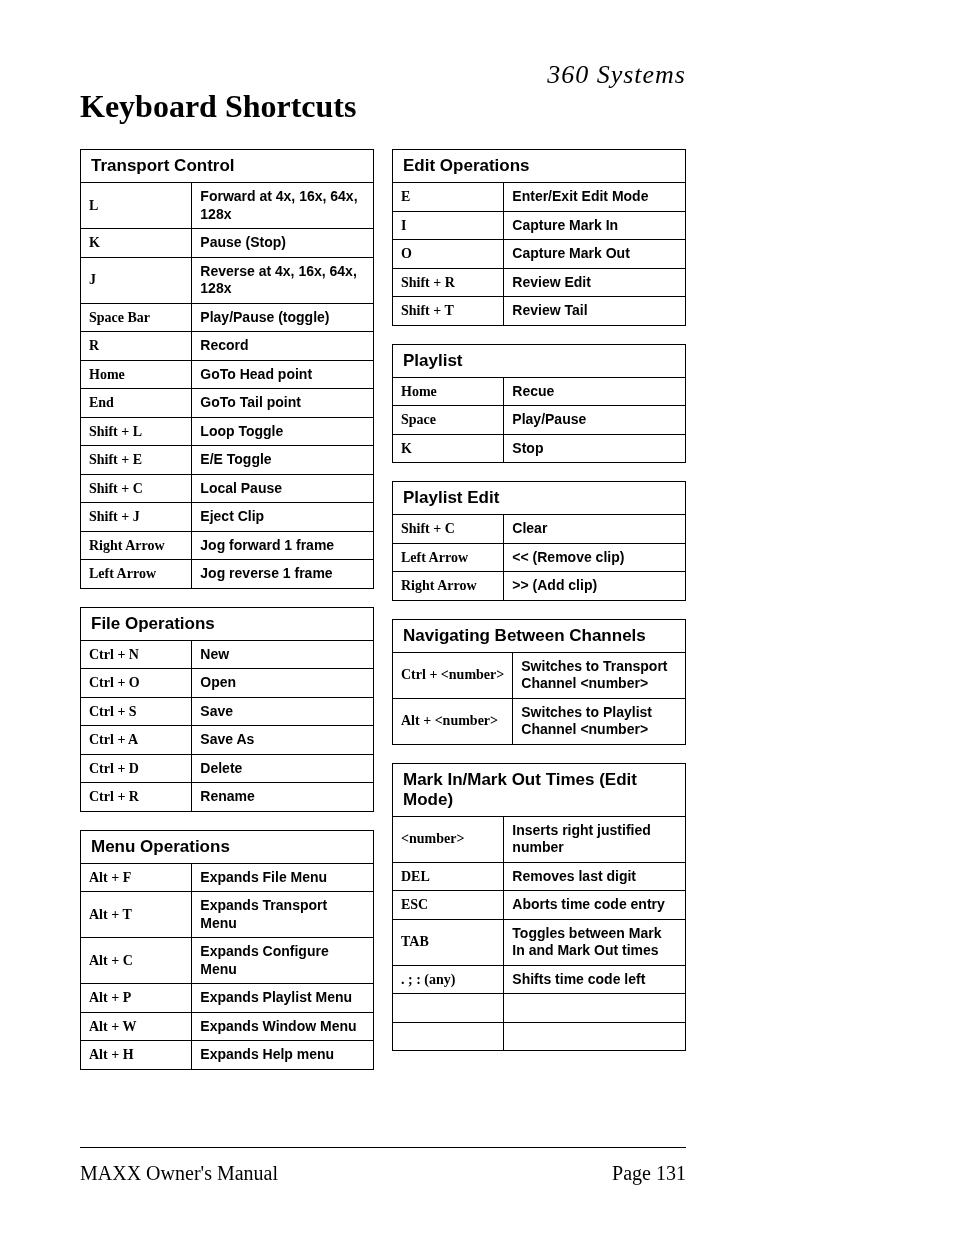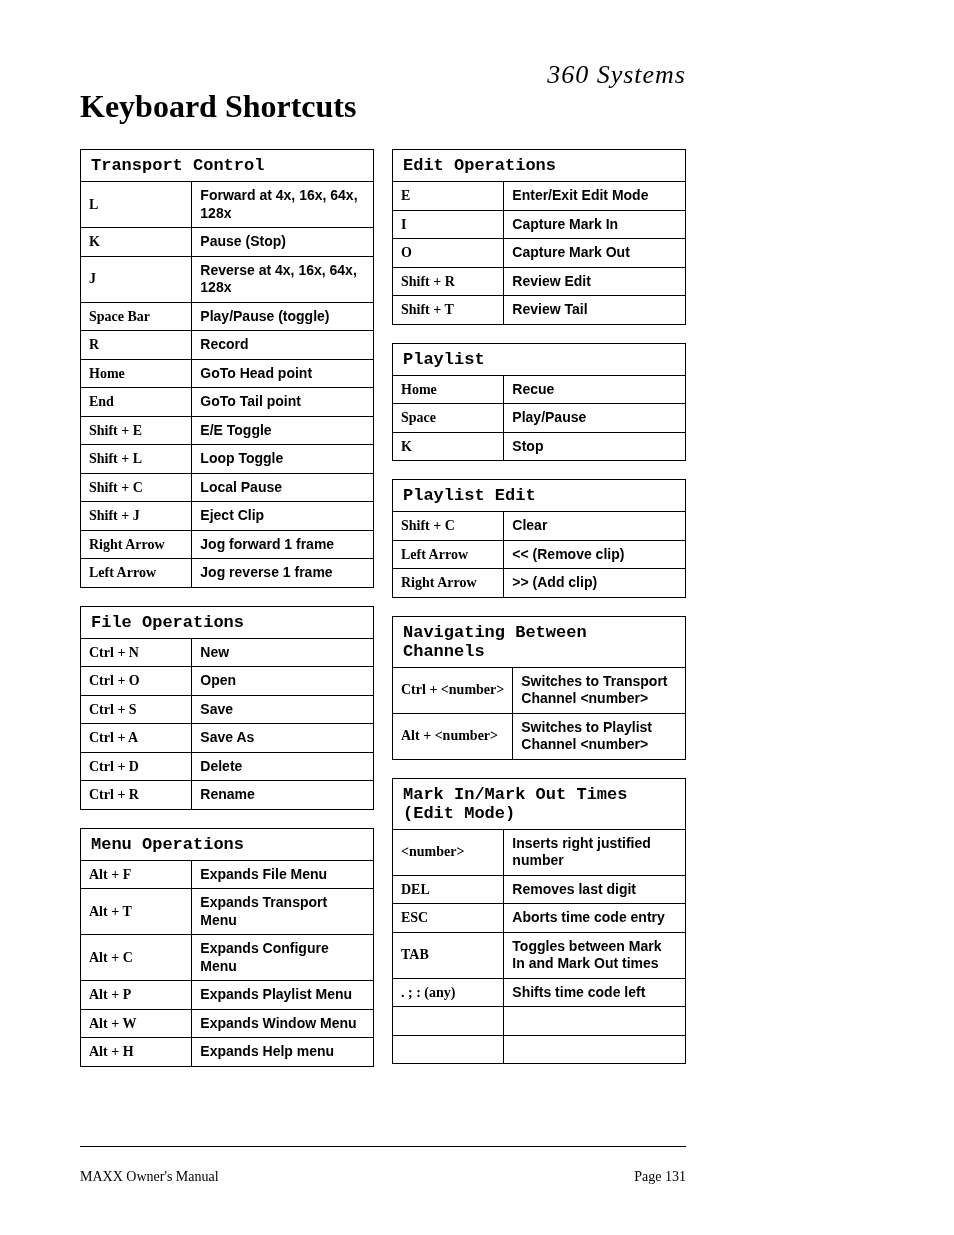--- a/index.html
+++ b/index.html
@@ -42,21 +42,21 @@
     flex-direction: column;
     gap: 18px;
   }
   table.kbd {
     border-collapse: collapse;
     width: 100%;
     border: 1.6px solid #000;
   }
   table.kbd th.section {
     text-align: left;
-    font-family: Liberation Mono, monospace;
+    font-family: Liberation Sans, sans-serif;
     font-weight: bold;
     font-size: 17px;
     padding: 6px 10px;
     border: 1px solid #000;
     border-bottom: 1.6px solid #000;
     margin-left: 48px;
   }
   table.kbd td {
     border: 1px solid #000;
     padding: 5px 8px;
@@ -73,23 +73,23 @@
   table.kbd td.desc {
     font-family: Arial, Helvetica, sans-serif;
     font-weight: bold;
   }
   .footer {
     position: absolute;
     bottom: 50px;
     left: 80px;
     right: 80px;
     border-top: 1px solid #000;
-    padding-top: 22px;
+    padding-top: 14px;
     font-family: Georgia, "Times New Roman", serif;
-    font-size: 14px;
+    font-size: 20px;
     display: flex;
     justify-content: space-between;
     align-items: flex-end;
   }
 </style>
 </head>
 <body>
 
 <div class="page">
 
@@ -128,26 +128,26 @@
             </tr>
             <tr>
               <td class="key">Home</td>
               <td class="desc">GoTo Head point</td>
             </tr>
             <tr>
               <td class="key">End</td>
               <td class="desc">GoTo Tail point</td>
             </tr>
             <tr>
+              <td class="key">Shift + L</td>
+              <td class="desc">Loop Toggle</td>
+            </tr>
+            <tr>
               <td class="key">Shift + E</td>
               <td class="desc">E/E Toggle</td>
-            </tr>
-            <tr>
-              <td class="key">Shift + L</td>
-              <td class="desc">Loop Toggle</td>
             </tr>
             <tr>
               <td class="key">Shift + C</td>
               <td class="desc">Local Pause</td>
             </tr>
             <tr>
               <td class="key">Shift + J</td>
               <td class="desc">Eject Clip</td>
             </tr>
             <tr>

